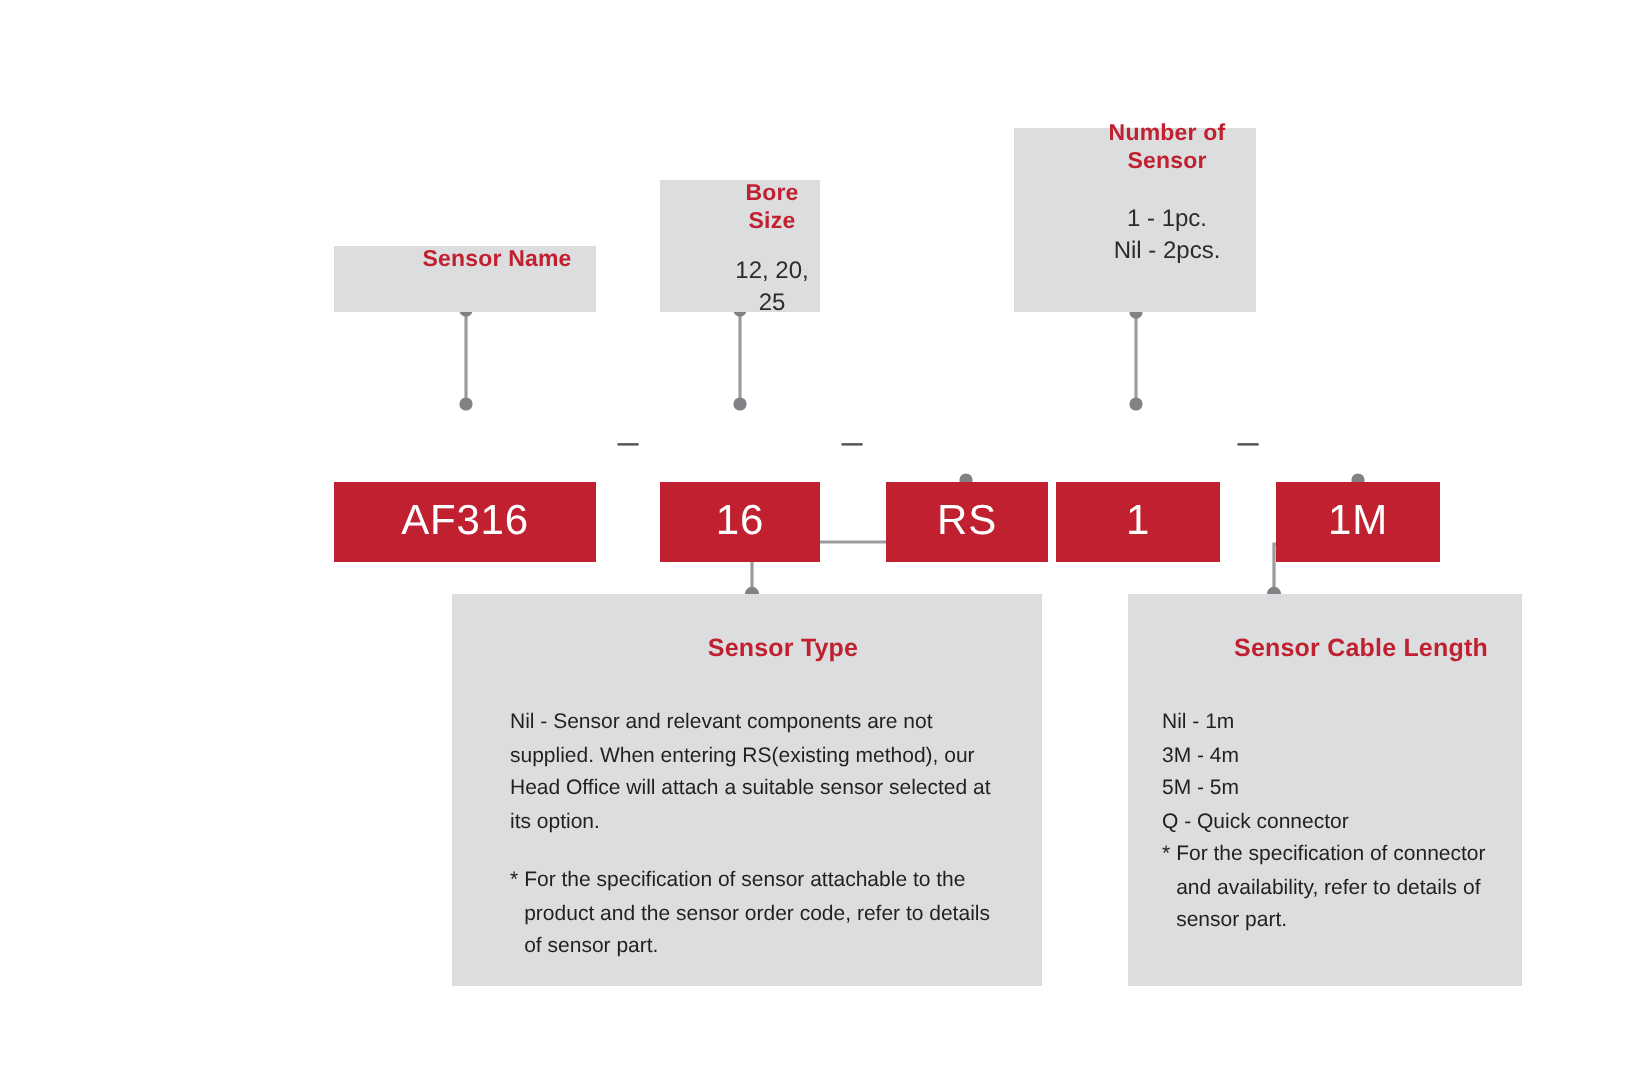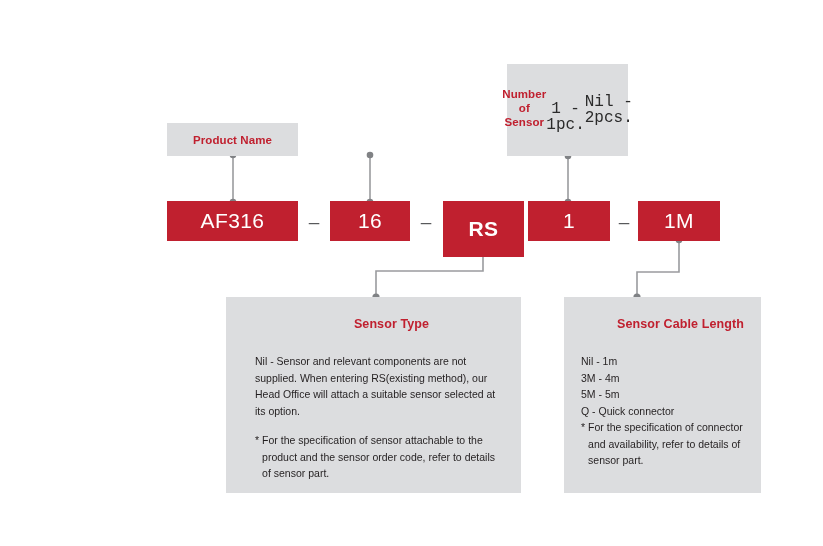--- a/index.html
+++ b/index.html
@@ -35,34 +35,35 @@
     font-weight: bold;
     text-align: center;
     letter-spacing: .1px;
   }
   .grey-box .box-line {
     color: #2b2b2b;
     text-align: center;
   }
 
   
-  .top-box { display: flex; flex-direction: row; align-items: center; justify-content: center; }
+  .top-box { display: flex; flex-direction: column; align-items: center; justify-content: flex-start; padding-left: 32px; }
   .top-box .box-title { font-size: 11.5px; line-height: 14px; }
-  .top-box .box-line  { font-size: 16px; line-height: 16px; font-family: Liberation Mono, monospace; }
+  .top-box .box-line  { font-size: 12px; line-height: 16px; }
 
   
   .chip {
     background: #c0202f;
     color: #ffffff;
     display: flex;
     align-items: center;
     justify-content: center;
     font-size: 21px;
     font-weight: 400;
     letter-spacing: .4px;
+    margin-top: 40px;
   }
 
   
   .dash {
     color: #58595b;
     font-size: 19px;
     display: flex;
     align-items: center;
     justify-content: center;
     line-height: 1;
@@ -127,43 +128,47 @@
       <circle cx="568" cy="156" r="3.3"></circle>
       <circle cx="568" cy="202" r="3.3"></circle>
       <circle cx="483" cy="240" r="3.3"></circle>
       <circle cx="376" cy="297" r="3.6"></circle>
       <circle cx="679" cy="240" r="3.3"></circle>
       <circle cx="637" cy="297" r="3.6"></circle>
     </g>
   </svg>
 
   <div class="node grey-box top-box" style="left:167px; top:123px; width:131px; height:33px;">
-    <div class="box-title">Product Name</div>
-  </div>
-
+    <div class="box-title">Sensor Name</div>
+  </div>
+
+  <div class="node grey-box top-box" style="left:330px; top:90px; width:80px; height:66px;">
+    <div class="box-title">Bore Size</div>
+    <div class="box-line" style="margin-top:9px;">12, 20, 25</div>
+  </div>
 
   <div class="node grey-box top-box" style="left:507px; top:64px; width:121px; height:92px;">
     <div class="box-title" style="margin-top:-4px;">Number of Sensor</div>
     <div class="box-line" style="margin-top:13px;">1 - 1pc.</div>
     <div class="box-line">Nil - 2pcs.</div>
   </div>
 
   <div class="node chip" style="left:167px; top:201px; width:131px; height:40px;">
     <span>AF316</span>
   </div>
 
   <div class="node dash" style="left:300px; top:201px; width:28px; height:40px;">–</div>
 
   <div class="node chip" style="left:330px; top:201px; width:80px; height:40px;">
     <span>16</span>
   </div>
 
   <div class="node dash" style="left:412px; top:201px; width:28px; height:40px;">–</div>
 
-  <div class="node chip" style="left:443px; top:201px; width:81px; height:56px;font-weight:bold;">
+  <div class="node chip" style="left:443px; top:201px; width:81px; height:40px;">
     <span>RS</span>
   </div>
 
   <div class="node chip" style="left:528px; top:201px; width:82px; height:40px;">
     <span>1</span>
   </div>
 
   <div class="node dash" style="left:610px; top:201px; width:28px; height:40px;">–</div>
 
   <div class="node chip" style="left:638px; top:201px; width:82px; height:40px;">

